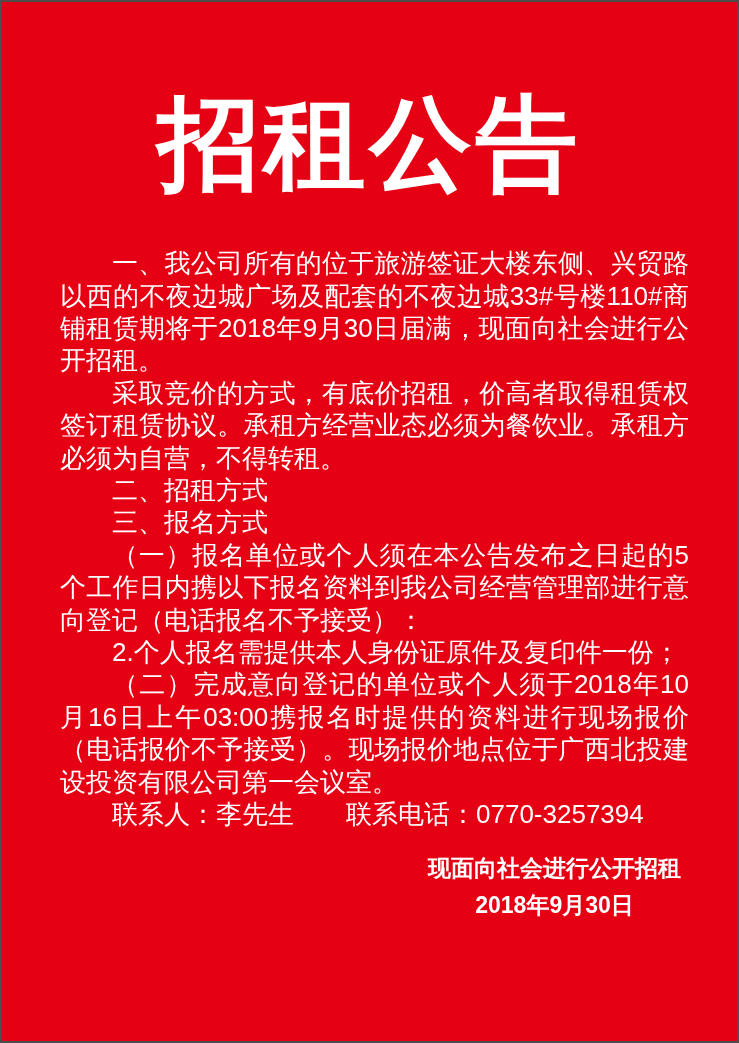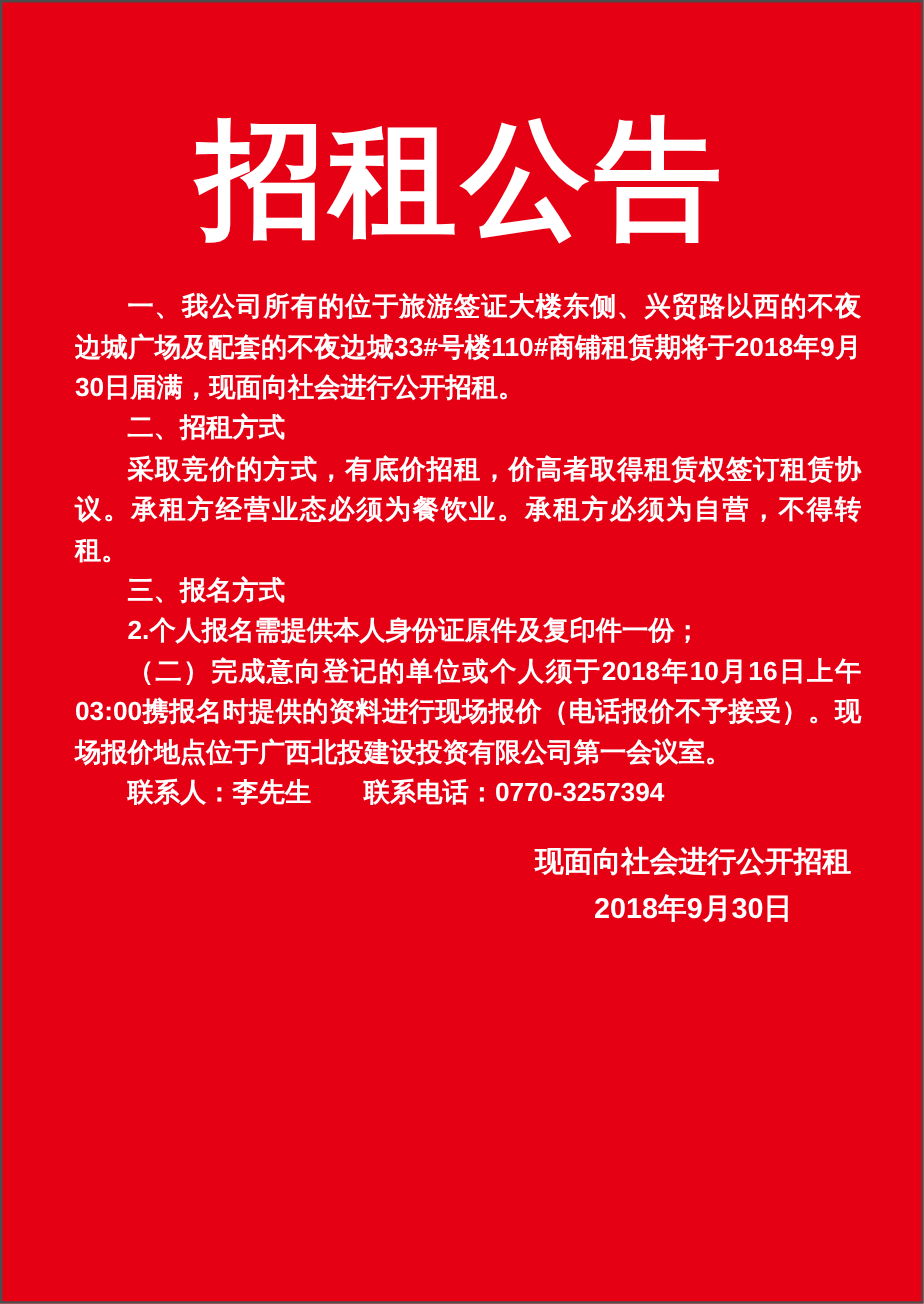--- a/index.html
+++ b/index.html
@@ -21,24 +21,24 @@
   .title {
     margin: 88px 0 0 0;
     text-align: center;
     font-family: "DejaVu Serif", serif;
     font-weight: bold;
     font-size: 102px;
     line-height: 1.05;
     letter-spacing: 4px;
   }
   .body {
-    margin-top: 33px;
+    margin-top: 50px;
     padding: 0 48px 0 58px;
-    font-size: 21px;
-    font-weight: bold;
+    font-size: 26px;
+    font-weight: normal;
     line-height: 32.4px;
   }
   .body p {
     margin: 0;
     text-indent: 2em;
     text-align: justify;
     text-justify: inter-ideograph;
   }
   .signature {
     margin: 20px 56px 0 auto;
@@ -50,23 +50,24 @@
   }
 </style>
 </head>
 <body>
 
 <div class="poster" style="background: rgb(230, 0, 19); color: rgb(255, 255, 255); border-color: rgb(77, 77, 77);">
   <h1 class="title">招租公告</h1>
 
   <div class="body">
     <p>一、我公司所有的位于旅游签证大楼东侧、兴贸路以西的不夜边城广场及配套的不夜边城33#号楼110#商铺租赁期将于2018年9月30日届满，现面向社会进行公开招租。</p>
+    <p>采取竞价的方式，有底价招租，价高者取得租赁权签订租赁协议。承租方经营业态必须为餐饮业。承租方必须为自营，不得转租。</p>
     <p>二、招租方式</p>
-    <p>采取竞价的方式，有底价招租，价高者取得租赁权签订租赁协议。承租方经营业态必须为餐饮业。承租方必须为自营，不得转租。</p>
     <p>三、报名方式</p>
+    <p>（一）报名单位或个人须在本公告发布之日起的5个工作日内携以下报名资料到我公司经营管理部进行意向登记（电话报名不予接受）：</p>
     <p>2.个人报名需提供本人身份证原件及复印件一份；</p>
     <p>（二）完成意向登记的单位或个人须于2018年10月16日上午03:00携报名时提供的资料进行现场报价（电话报价不予接受）。现场报价地点位于广西北投建设投资有限公司第一会议室。</p>
     <p>联系人：李先生　　联系电话：0770-3257394</p>
   </div>
 
   <div class="signature">
     <div>现面向社会进行公开招租</div>
     <div>2018年9月30日</div>
   </div>
 </div>

